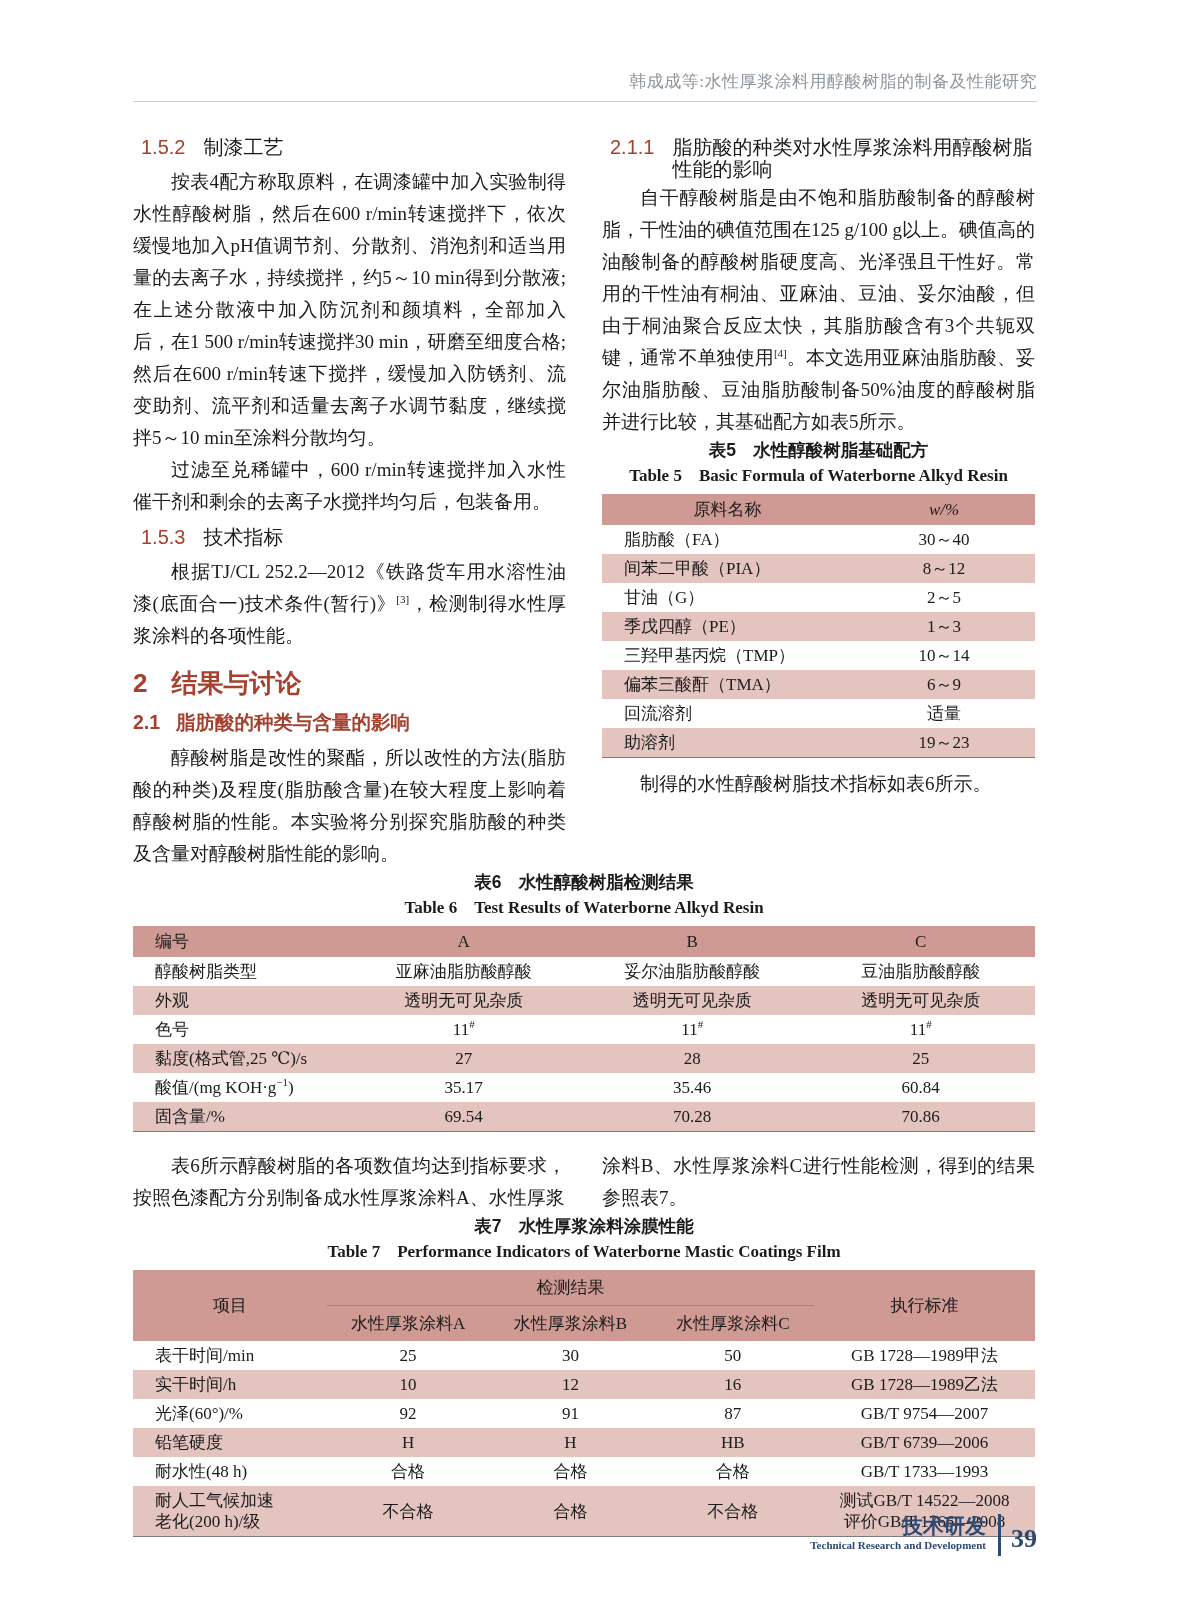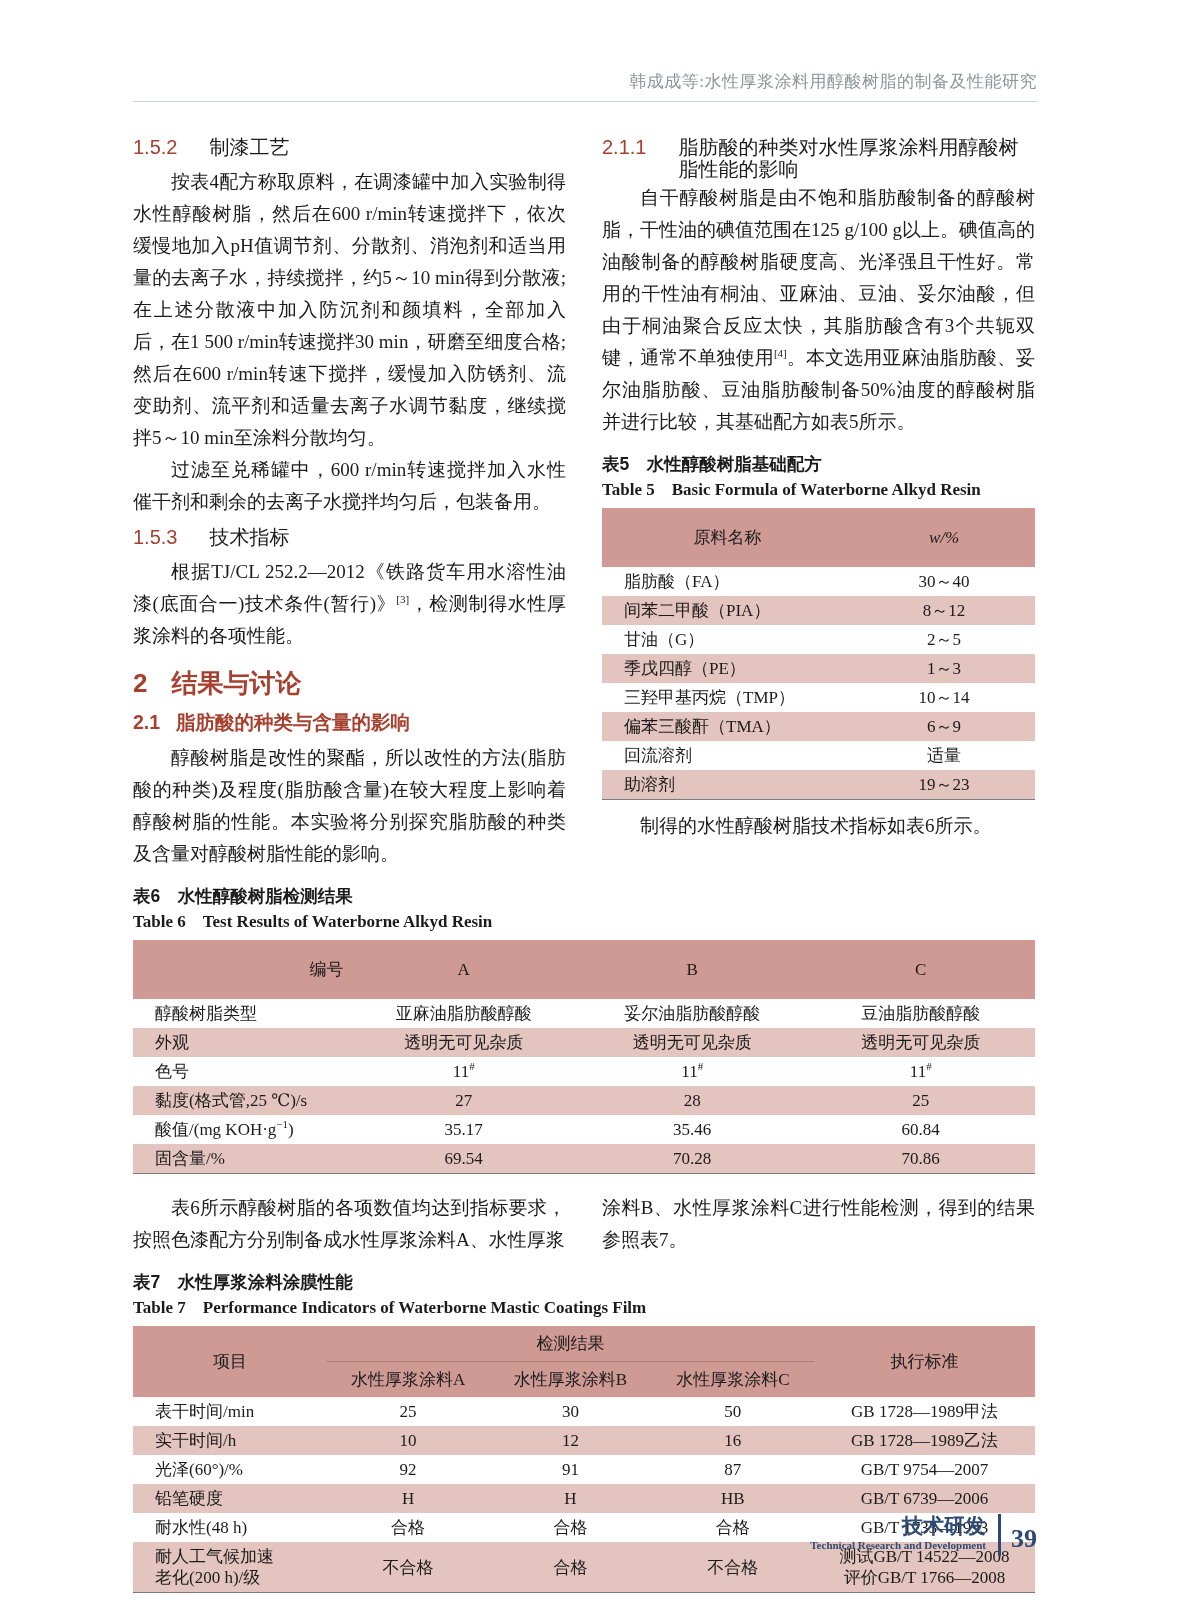--- a/index.html
+++ b/index.html
@@ -22,40 +22,40 @@
 
   
   .cols{display:flex;gap:36px;margin:26px 152px 0 133px;}
   .col{width:calc((100% - 36px)/2);}
 
   
   .para{font-size:19px;line-height:32px;text-align:justify;text-indent:2em;color:var(--ink);}
   sup{font-size:11px;line-height:0;}
 
   
-  .h3{display:flex;align-items:baseline;font-size:20px;line-height:34px;margin:2px 0 2px 0;gap:14px;}
+  .h3{display:flex;align-items:baseline;font-size:20px;line-height:34px;margin:2px 0 2px 8px;}
   .h3 .num{color:var(--red);font-family:"Liberation Sans","DejaVu Sans",sans-serif;margin-right:18px;white-space:nowrap;}
   .h3 .ttl{color:var(--ink);}
   .h1{display:flex;align-items:baseline;color:var(--red);font-weight:bold;font-size:26px;line-height:34px;margin:14px 0 6px 0;font-family:"Liberation Sans","DejaVu Sans",sans-serif;}
   .h1 .num{margin-right:24px;}
   .h2{display:flex;align-items:baseline;color:var(--red);font-weight:bold;font-size:19.5px;line-height:32px;margin:2px 0 4px 0;font-family:"Liberation Sans","DejaVu Sans",sans-serif;}
   .h2 .num{margin-right:16px;white-space:nowrap;}
 
   
-  .tbl-title{margin-top:14px;}
+  .tbl-title{text-align:center;}
   .tbl-title .cn{display:block;font-weight:bold;font-size:17.5px;line-height:25px;font-family:"Liberation Sans","DejaVu Sans",sans-serif;}
   .tbl-title .en{display:block;font-weight:bold;font-size:17px;line-height:25px;font-family:"Liberation Serif","DejaVu Serif",serif;}
 
   
   table{width:100%;border-collapse:collapse;font-size:17px;margin-top:6px;border-bottom:1.5px solid #7d7d7d;}
-  th{background:var(--th-bg);font-weight:normal;padding:18px 6px;text-align:center;}
+  th{background:var(--th-bg);font-weight:normal;padding:4px 6px;text-align:center;}
   td{padding:4px 6px;text-align:center;white-space:pre-line;line-height:21px;}
   tbody tr:nth-child(even){background:var(--row-bg);}
   td.lbl{text-align:left;padding-left:22px;}
-  th.lbl{text-align:right;padding-left:22px;}
+  th.lbl{text-align:left;padding-left:22px;}
   .w-italic{font-style:italic;font-family:"Liberation Serif","DejaVu Serif",serif;}
 
   
   .t5 col.c1{width:58%;} .t5 col.c2{width:42%;}
   
   .t6 col.c1{width:24%;} .t6 col.c{width:25.33%;}
   
   .t7 col.c1{width:21.5%;} .t7 col.c{width:18%;} .t7 col.c5{width:24.5%;}
   .t7 th{padding:6px 6px;}
   .t7 .results-span{border-bottom:1px solid rgba(110,70,65,.35);}

